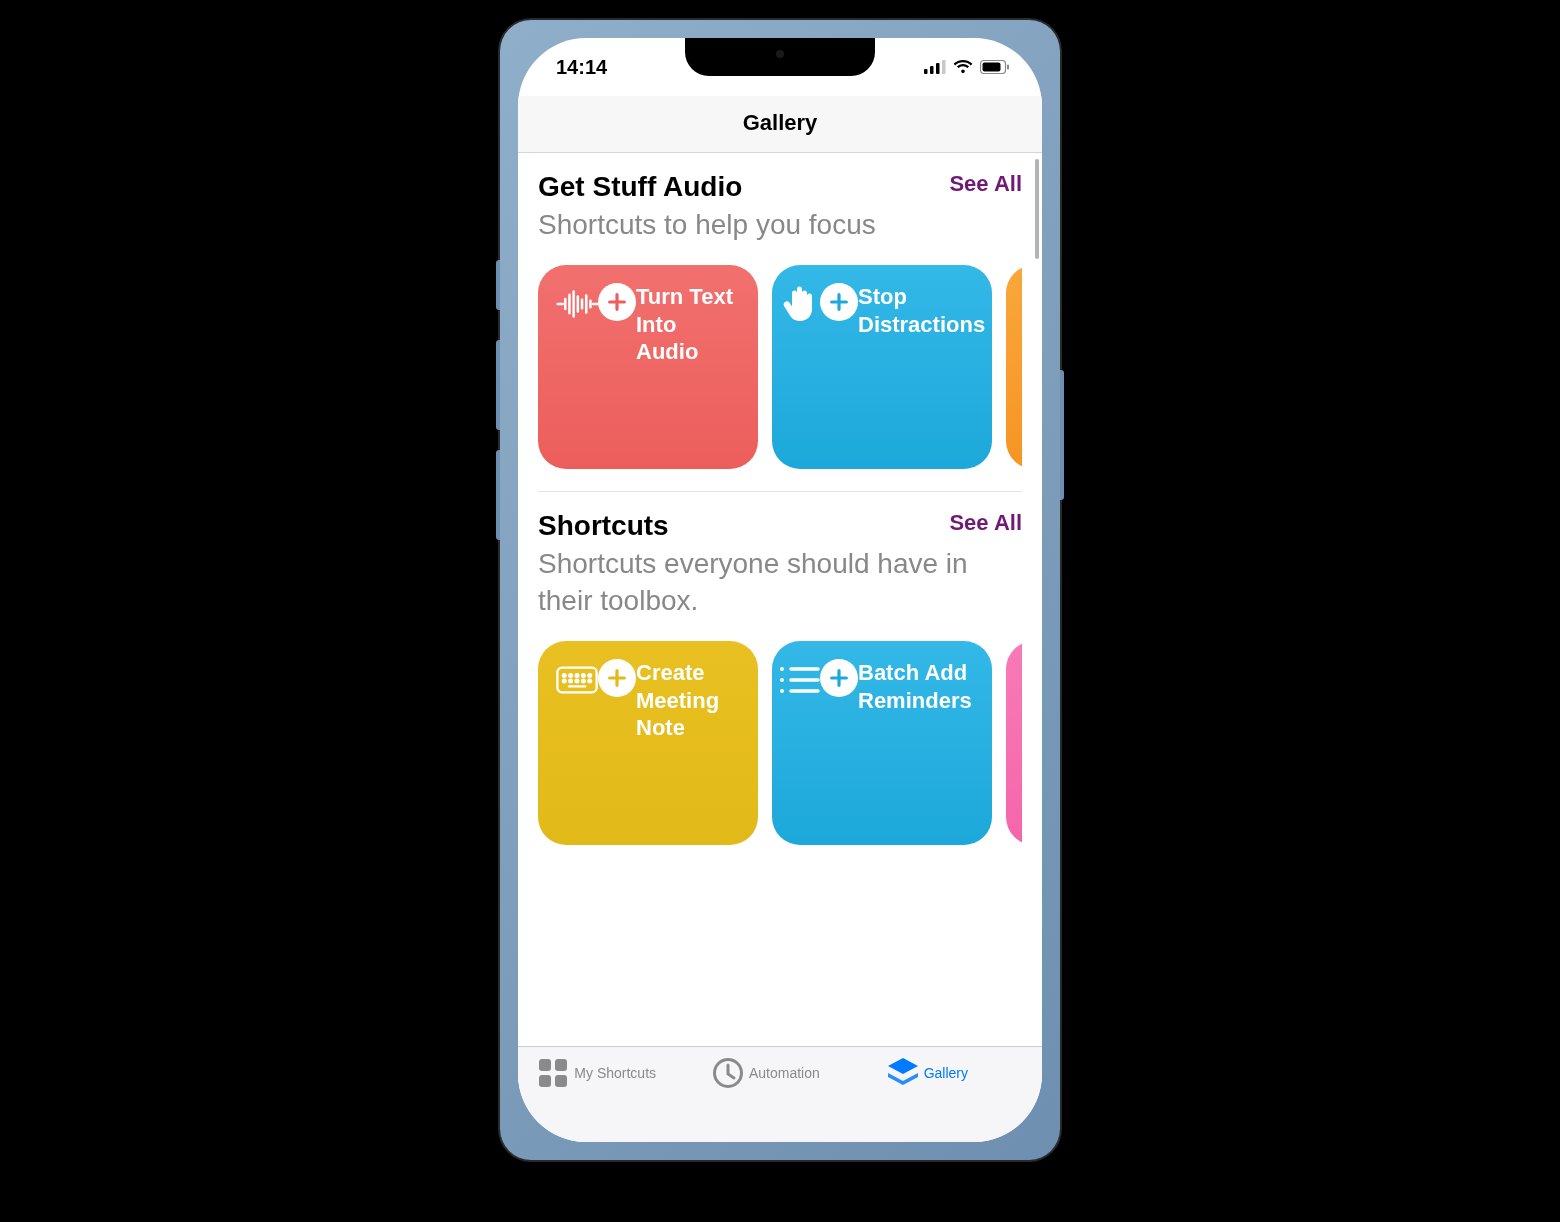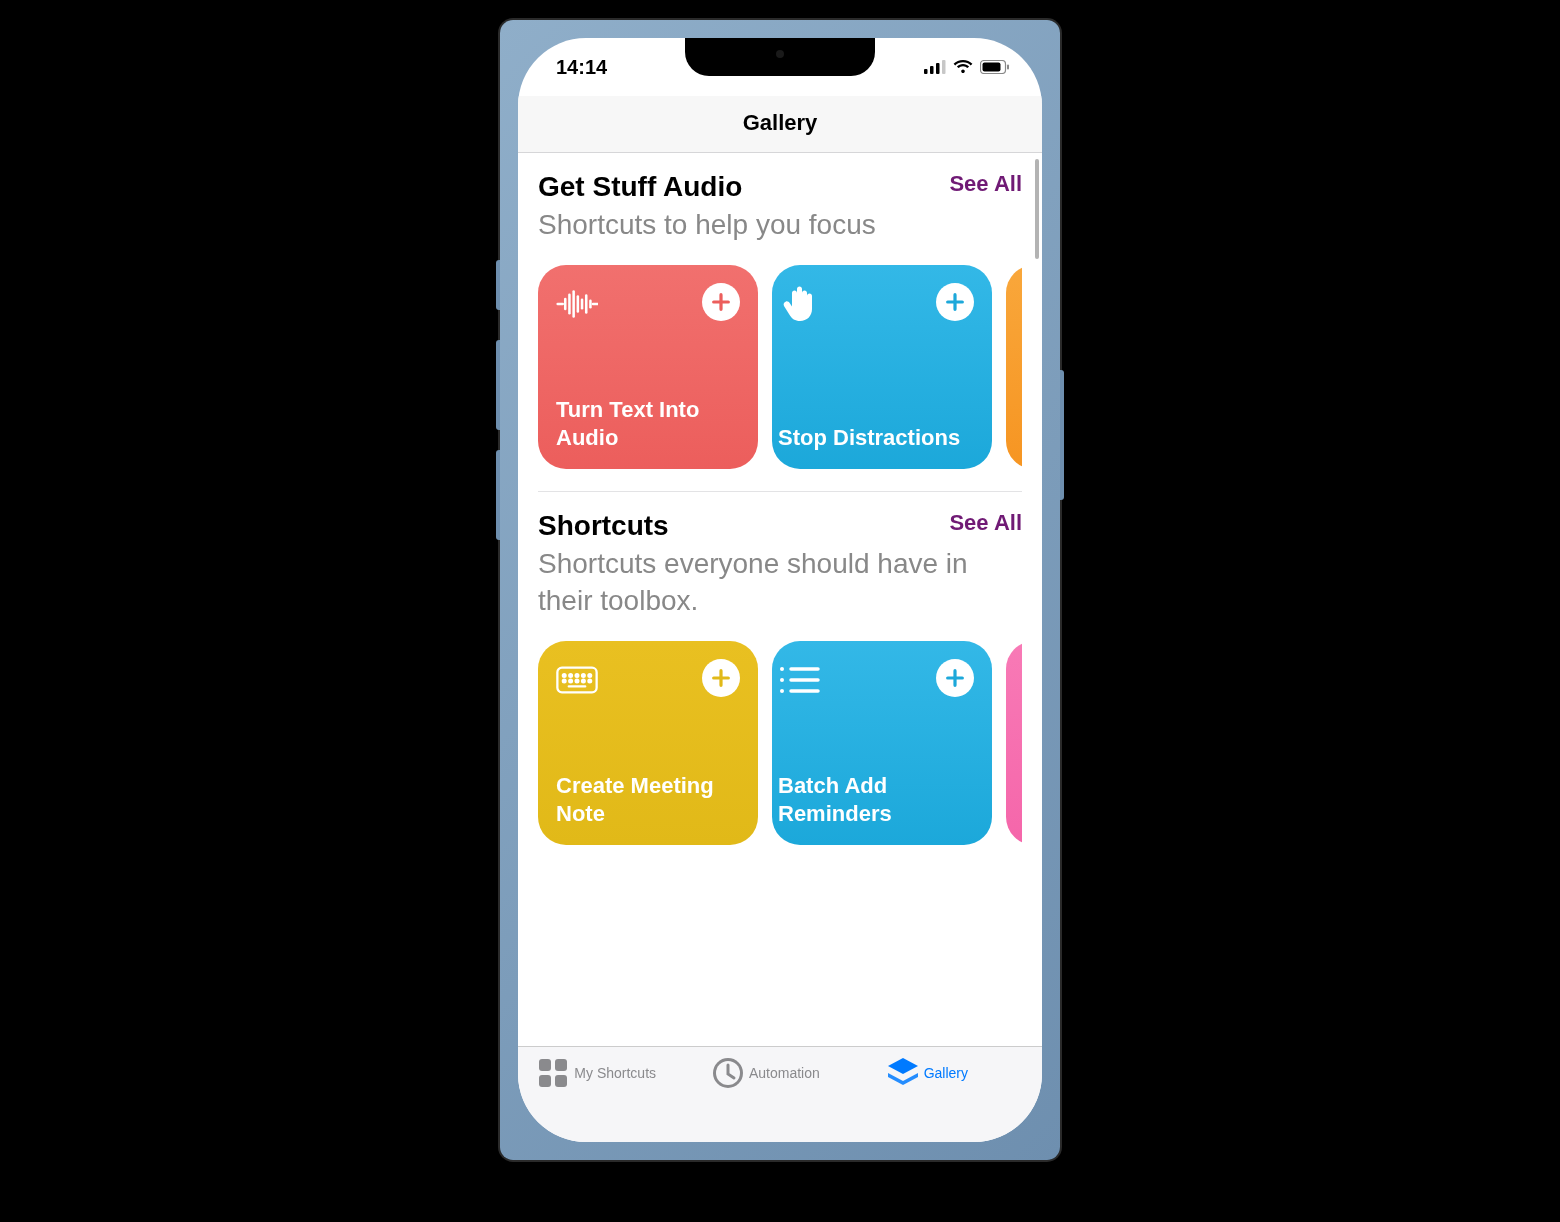--- a/index.html
+++ b/index.html
@@ -11,21 +11,21 @@
       display: flex;
       justify-content: center;
       align-items: flex-start;
       padding-top: 20px;
       overflow: hidden;
     }
     .phone-frame {
       width: 560px;
       height: 1140px;
       background: linear-gradient(135deg, #8faec9, #6e8faf);
-      border-radius: 13px;
+      border-radius: 31px;
       padding: 18px;
       position: relative;
       box-shadow: 0 0 0 2px #2a2a2a;
     }
     .phone-frame::before {
       content: "";
       position: absolute;
       left: -4px;
       top: 240px;
       width: 4px;
@@ -108,21 +108,21 @@
       margin-top: 22px;
       overflow: hidden;
     }
     .card {
       width: 220px;
       height: 204px;
       border-radius: 28px;
       padding: 18px;
       flex-shrink: 0;
       display: flex;
-      flex-direction: column;
+      flex-direction: row;
       justify-content: space-between;
       position: relative;
     }
     .card-top { display: flex; justify-content: space-between; align-items: flex-start; }
     .card-icon { width: 42px; height: 42px; display: flex; align-items: center; justify-content: center; }
     .add-btn {
       width: 38px;
       height: 38px;
       background: #fff;
       border-radius: 50%;

